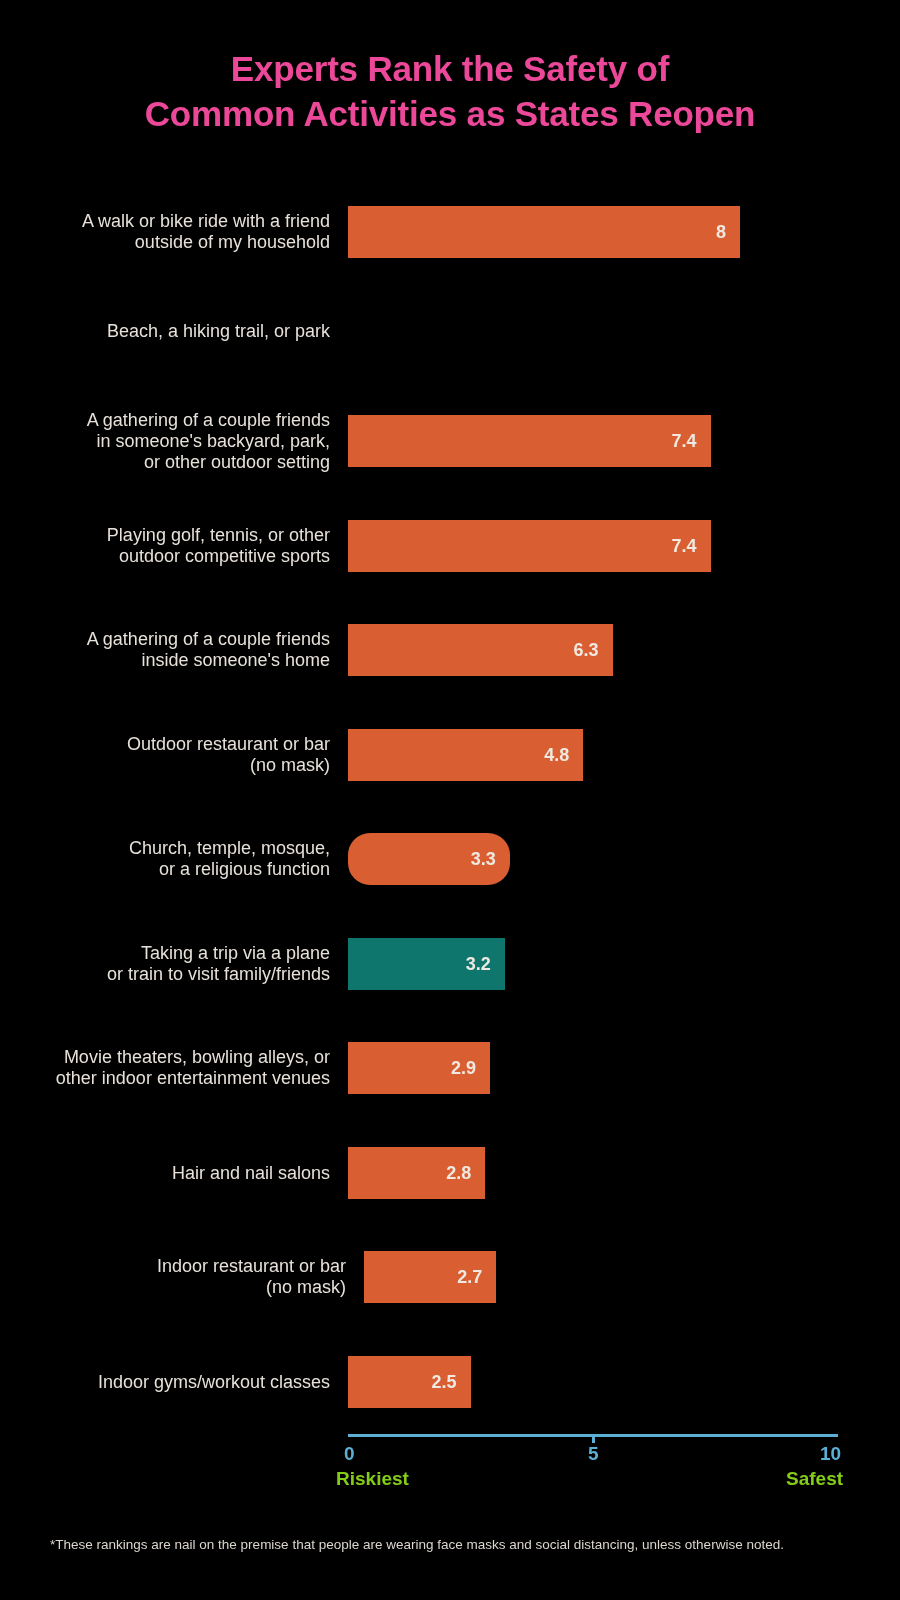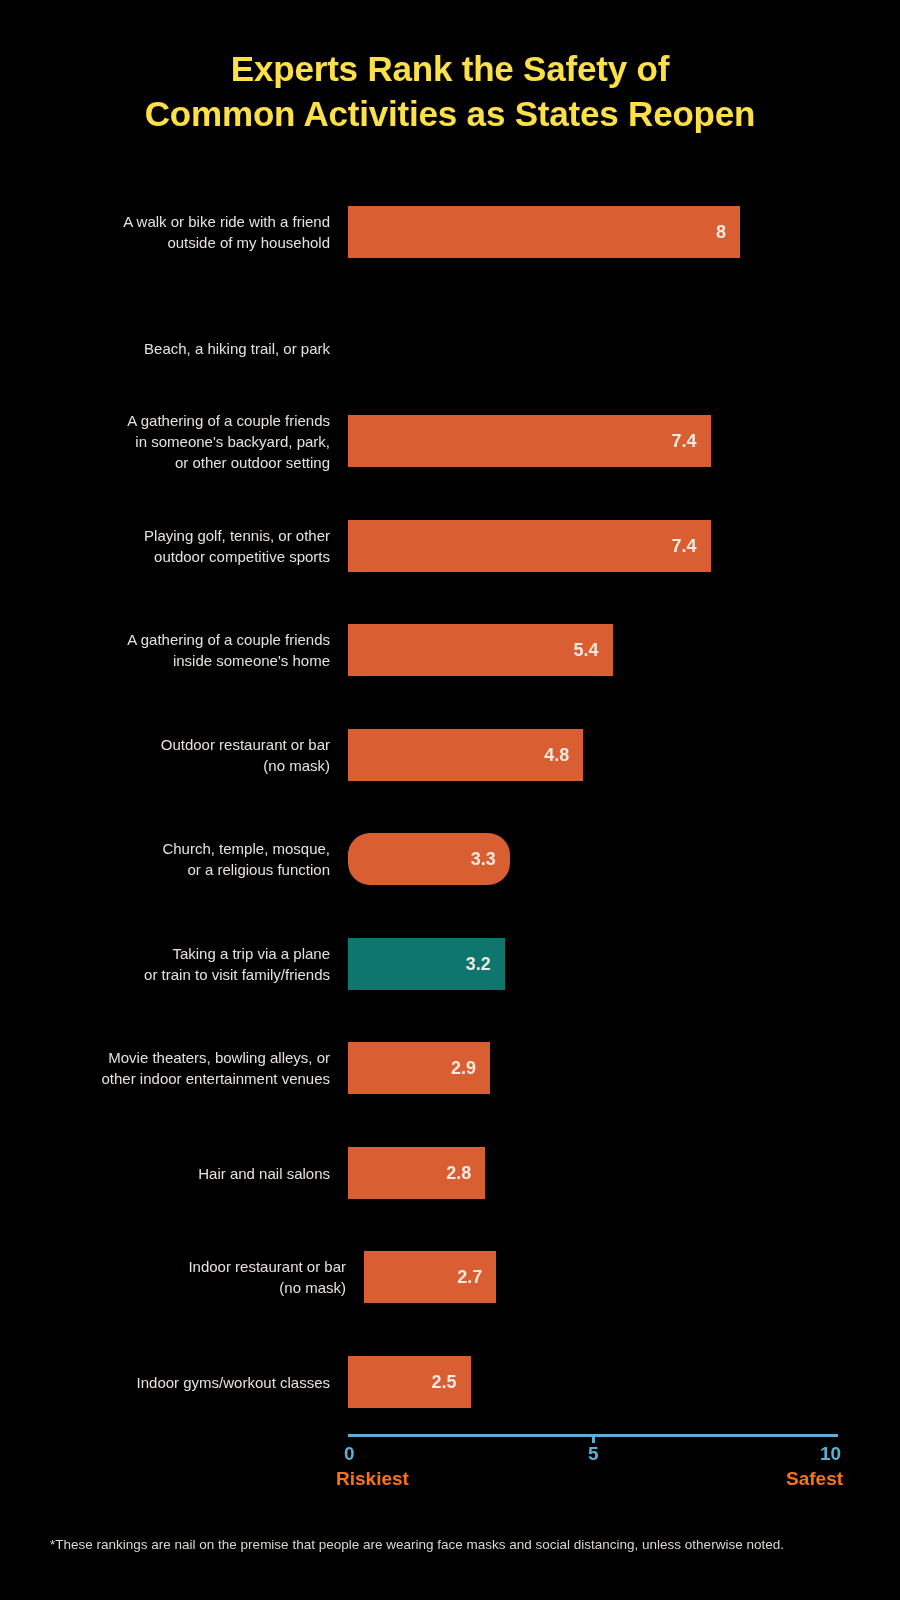--- a/index.html
+++ b/index.html
@@ -16,21 +16,21 @@
     -webkit-font-smoothing: antialiased;
   }
 
   
   #chart-title {
     position: absolute;
     left: 0;
     top: 46px;
     width: 900px;
     text-align: center;
-    color: #fde047;
+    color: #ec4899;
     font-size: 35px;
     font-weight: bold;
     line-height: 45px;
     letter-spacing: -0.2px;
   }
   #chart-title .title-line {
     display: block;
     white-space: nowrap;
   }
 
@@ -49,21 +49,21 @@
     width: 900px;
     height: 52px;
   }
 
   .row-label {
     position: absolute;
     right: 570px;          
     width: 330px;
     text-align: right;
     color: #E7E1D9;
-    font-size: 15px;
+    font-size: 18px;
     line-height: 21px;
     top: 50%;
     transform: translateY(-50%);
     white-space: pre-line;
   }
 
   .bar-track {
     position: absolute;
     left: 348px;
     top: 0;
@@ -119,21 +119,21 @@
     top: 9px;
     color: #5CAFD4;
     font-size: 19px;
     font-weight: bold;
     line-height: 22px;
     white-space: nowrap;
   }
   .axis-end-label {
     position: absolute;
     top: 34px;
-    color: #f97316;
+    color: #84cc16;
     font-size: 19px;
     font-weight: bold;
     line-height: 22px;
     white-space: nowrap;
   }
 
   
   #footnote {
     position: absolute;
     left: 50px;
@@ -156,21 +156,21 @@
 <div id="plot-area">
     <div class="bar-row" style="top: 16px;">
       <div class="row-label">A walk or bike ride with a friend
 outside of my household</div>
       <div class="bar-track">
         <div class="bar-fill" style="width: 392px; background: rgb(217, 95, 50);">
           <span class="bar-value">8</span>
         </div>
       </div>
     </div>
-    <div class="bar-row" style="top: 132px; text-decoration: underline;">
+    <div class="bar-row" style="top: 115px; text-decoration: underline;">
       <div class="row-label">Beach, a hiking trail, or park</div>
     </div>
     <div class="bar-row" style="top: 225px;">
       <div class="row-label">A gathering of a couple friends
 in someone's backyard, park,
 or other outdoor setting</div>
       <div class="bar-track">
         <div class="bar-fill" style="width: 362.6px; background: rgb(217, 95, 50);">
           <span class="bar-value">7.4</span>
         </div>
@@ -183,21 +183,21 @@
         <div class="bar-fill" style="width: 362.6px; background: rgb(217, 95, 50);">
           <span class="bar-value">7.4</span>
         </div>
       </div>
     </div>
     <div class="bar-row" style="top: 434px;">
       <div class="row-label">A gathering of a couple friends
 inside someone's home</div>
       <div class="bar-track">
         <div class="bar-fill" style="width: 264.6px; background: rgb(217, 95, 50);">
-          <span class="bar-value">5.4</span>
+          <span class="bar-value">6.3</span>
         </div>
       </div>
     </div>
     <div class="bar-row" style="top: 538.5px;">
       <div class="row-label">Outdoor restaurant or bar
 (no mask)</div>
       <div class="bar-track">
         <div class="bar-fill" style="width: 235.2px; background: rgb(217, 95, 50);">
           <span class="bar-value">4.8</span>
         </div>

